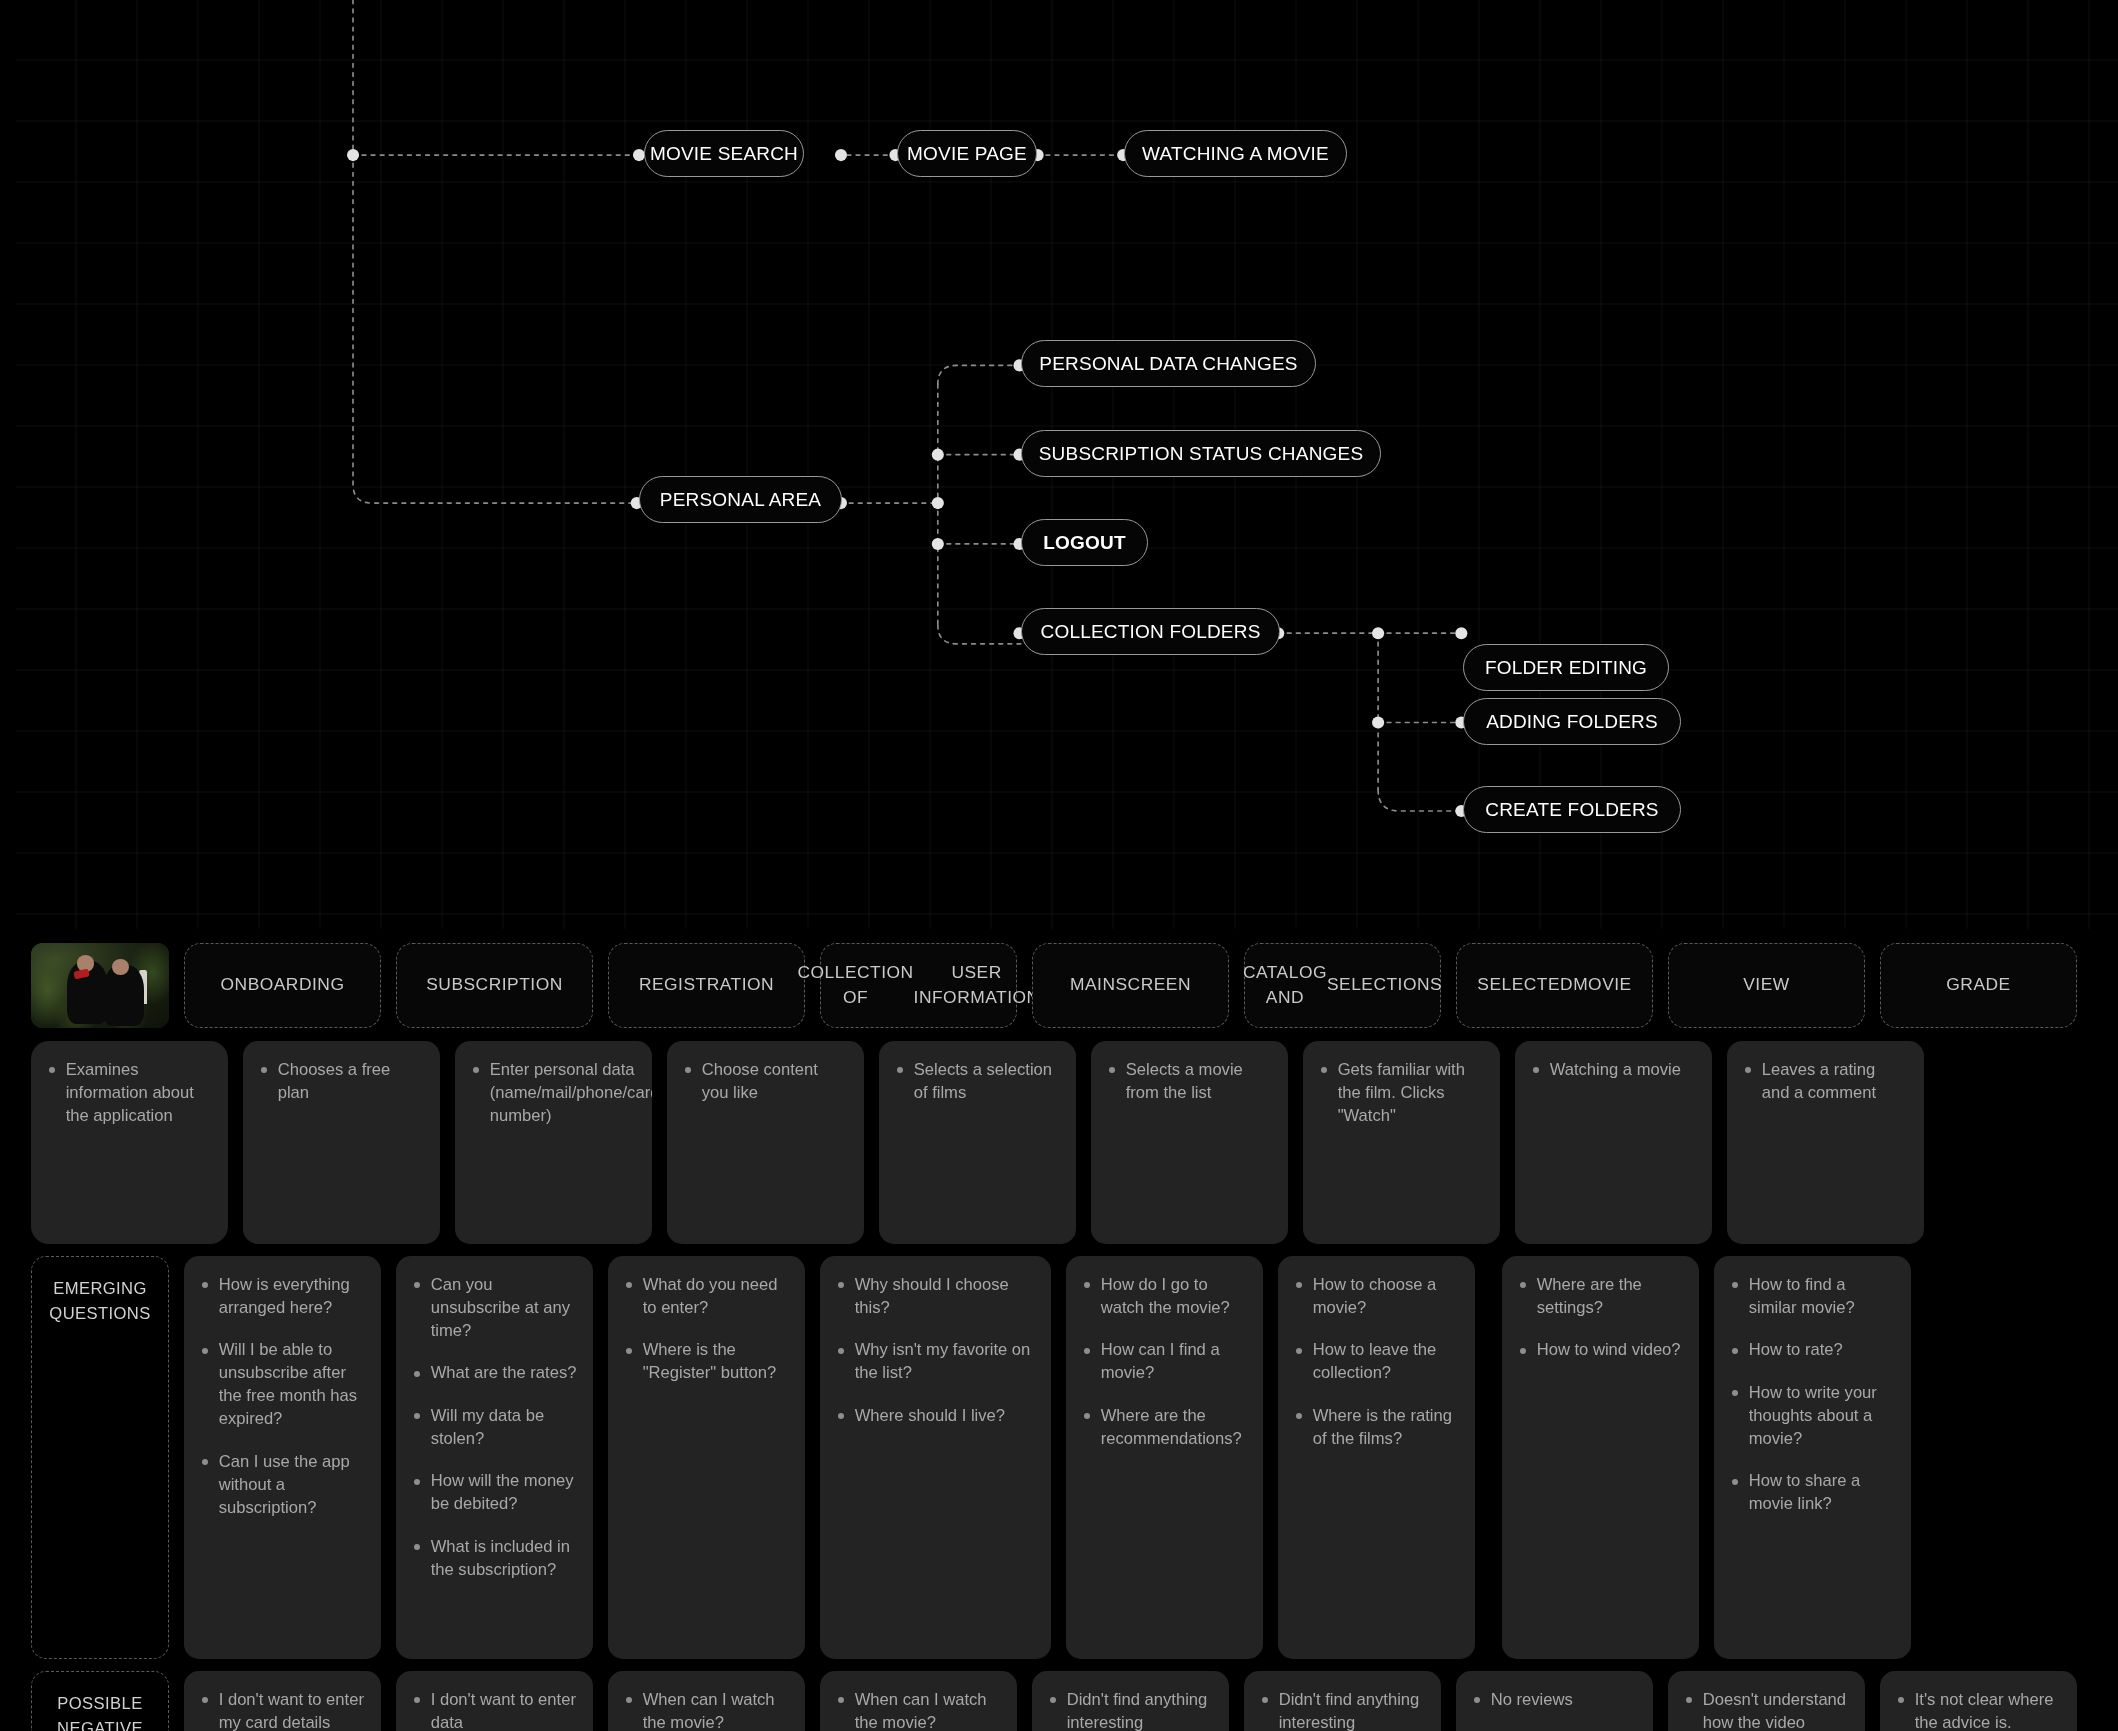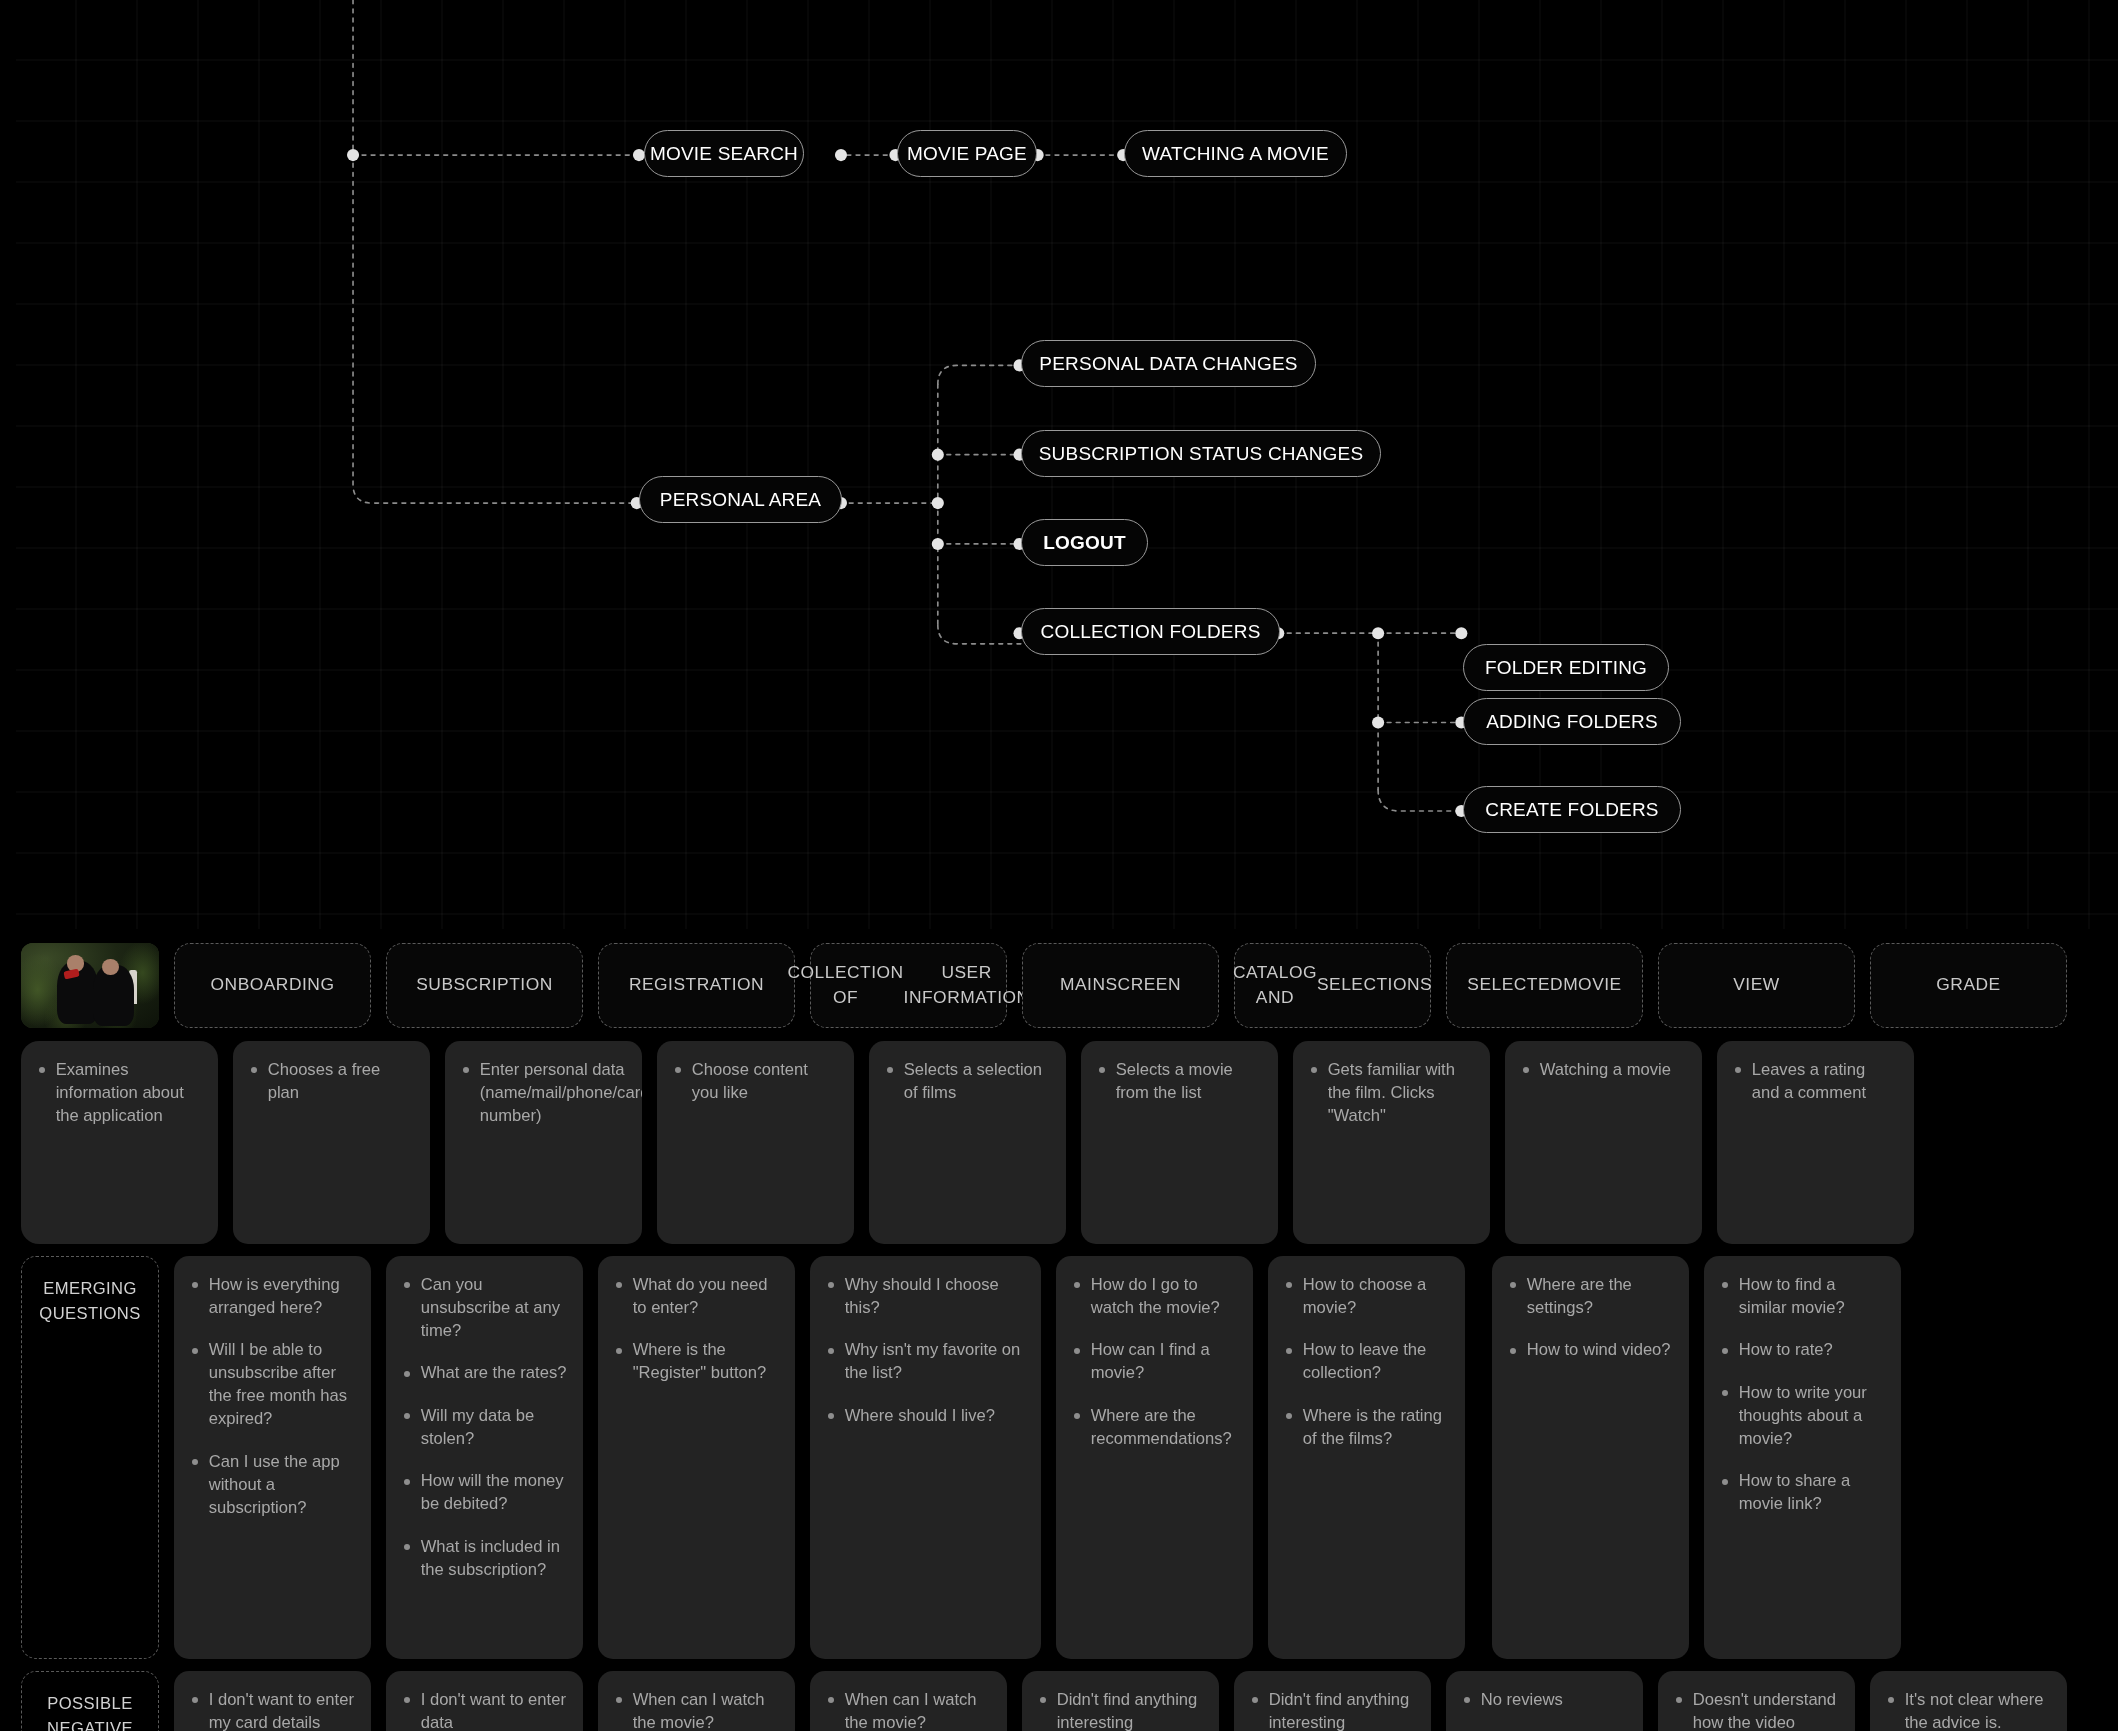--- a/index.html
+++ b/index.html
@@ -37,21 +37,21 @@
     white-space: nowrap;
     height: 47px;
     padding: 0 23px;
   }
 
   
   #matrix {
     position: absolute; left: 0; top: 929px;
     width: 2119px; height: 802px;
   }
-  .mrow { position: absolute; left: 0; display: flex; gap: 15px; padding-left: 21px; }
+  .mrow { position: absolute; left: 0; display: flex; gap: 15px; padding-left: 31px; }
 
   .hdr-cell {
     border: 1.5px dashed #5a5a5a;
     border-radius: 16.6px;
     background: #070707;
     display: flex; align-items: center; justify-content: center;
     text-align: center;
     color: #c9c9c9;
     font-size: 17.4px;
     letter-spacing: 0.5px;

